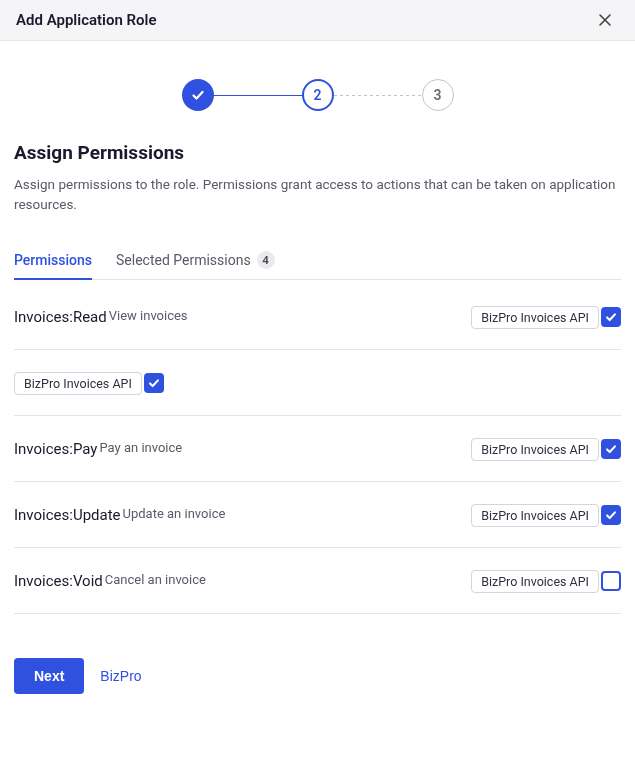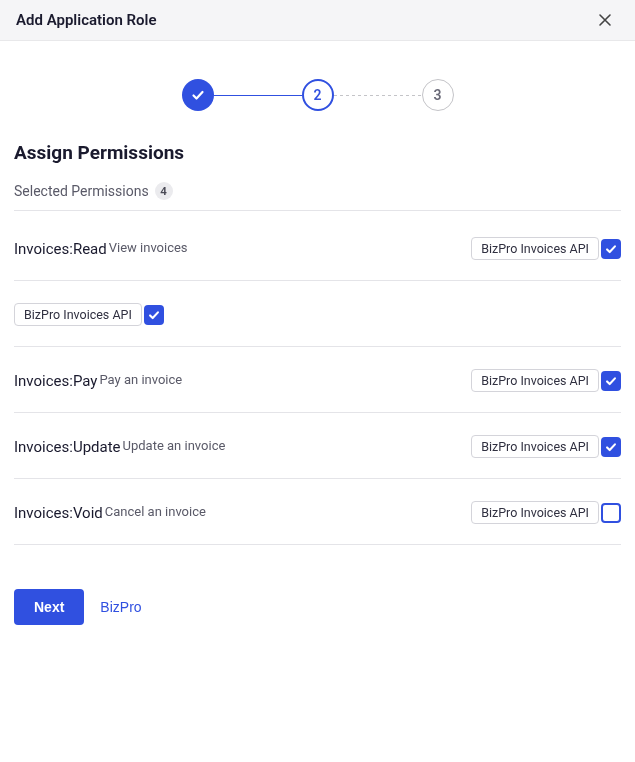--- a/index.html
+++ b/index.html
@@ -220,22 +220,26 @@
       </svg>
   </div>
   <div class="step-line line-solid"></div>
   <div class="step-circle step-current">2</div>
   <div class="step-line line-dotted"></div>
   <div class="step-circle step-pending">3</div>
 </div>
 
 <div class="content">
   <h2 class="section-title">Assign Permissions</h2>
+  <p class="section-desc">Assign permissions to the role. Permissions grant access to actions that can be taken on application resources.</p>
 
   <div class="tabs">
+    <div class="tab active">
+      <span>Permissions</span>
+    </div>
     <div class="tab">
       <span>Selected Permissions</span>
       <span class="tab-badge">4</span>
     </div>
   </div>
 
   <div class="perm-list" id="perm-list">
       <div class="perm-row">
         <div class="perm-info">
           <div class="perm-name">Invoices:Read</div>

